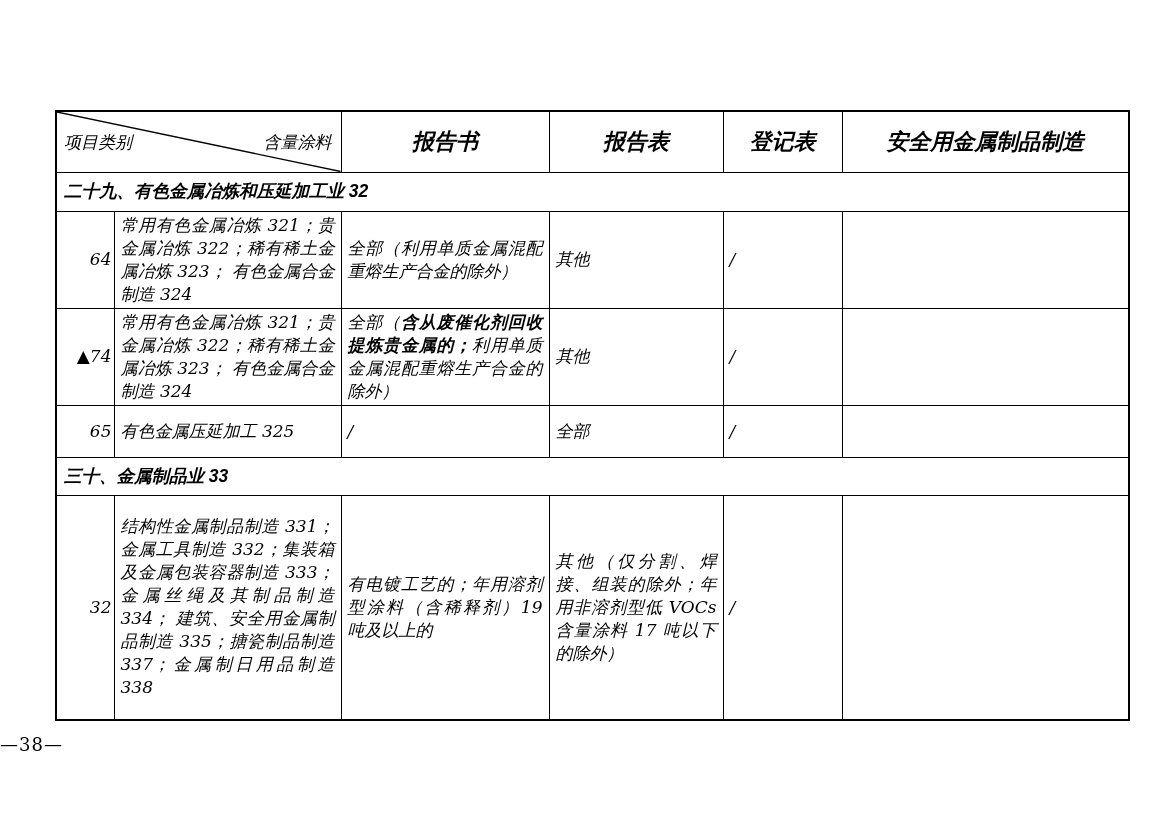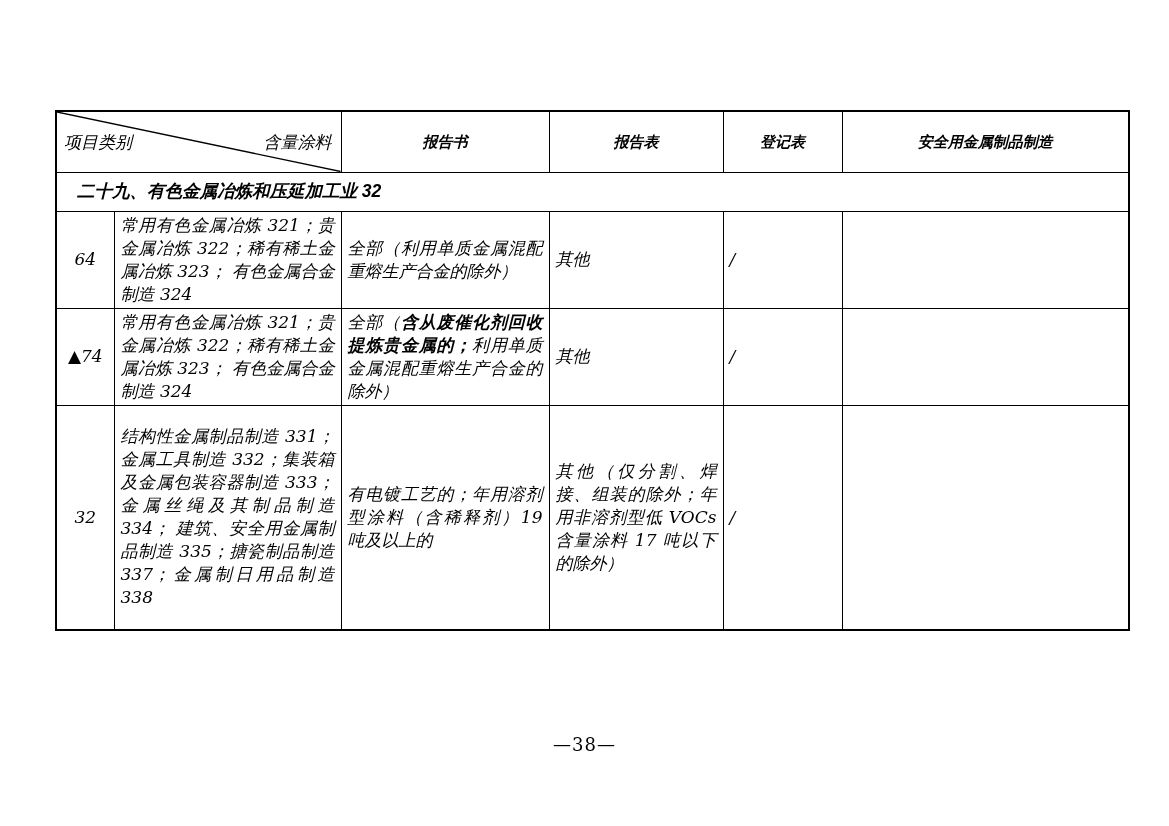--- a/index.html
+++ b/index.html
@@ -23,37 +23,37 @@
     overflow:hidden;
   }
   tr.h-head{height:61px;}
   tr.h-sec{height:39px;}
   tr.h-r64{height:95px;}
   tr.h-r64t{height:93px;}
   tr.h-r65{height:42px;}
   tr.h-sec2{height:38px;}
   tr.h-r66{height:225px;}
   .hei{font-family:"Liberation Sans", sans-serif;font-weight:bold;}
-  td.head{text-align:center;font-size:15px;padding:2px 11px;}
-  td.num{text-align:center;padding:14px 2px;}
-  td.section-cell{text-align:left;font-size:17.5px;padding-left:20px;}
+  td.head{text-align:center;font-size:22px;padding:2px 11px;}
+  td.num{text-align:right;padding:14px 2px;}
+  td.section-cell{text-align:left;font-size:17.5px;padding-left:7px;}
   td.diag-cell{position:relative;padding:0;}
   .diag-svg{position:absolute;left:0;top:0;width:100%;height:100%;display:block;}
   .diag-left{
     position:absolute;left:7px;top:50%;transform:translateY(-50%);
     font-size:17px;white-space:nowrap;
   }
   .diag-right{
     position:absolute;right:9px;top:50%;transform:translateY(-50%);
     font-size:17px;white-space:nowrap;
   }
   .bold-seg{font-weight:bold;}
   .page-number{
     position:absolute;left:0;right:0;top:734px;
-    text-align:center;font-size:18px;letter-spacing:1px;
+    text-align:left;font-size:18px;letter-spacing:1px;
   }
 </style>
 </head>
 <body>
 
 <div class="page">
 
   <table class="eia">
     <colgroup>
       <col style="width:58px">
@@ -94,21 +94,32 @@
 
     <tr class="h-r64t">
       <td class="num">▲74</td>
       <td>常用有色金属冶炼 321；贵金属冶炼 322；稀有稀土金属冶炼 323； 有色金属合金制造 324</td>
       <td><span>全部（</span><span class="bold-seg">含从废催化剂回收提炼贵金属的；</span><span>利用单质金属混配重熔生产合金的除外）</span></td>
       <td>其他</td>
       <td>/</td>
       <td></td>
     </tr>
 
+    <tr class="h-r65">
+      <td class="num">65</td>
+      <td>有色金属压延加工 325</td>
+      <td>/</td>
+      <td>全部</td>
+      <td>/</td>
+      <td></td>
+    </tr>
 
+    <tr class="h-sec2">
+      <td class="section-cell hei" colspan="6">三十、金属制品业 33</td>
+    </tr>
 
     <tr class="h-r66">
       <td class="num">32</td>
       <td>结构性金属制品制造 331；金属工具制造 332；集装箱及金属包装容器制造 333；金属丝绳及其制品制造 334； 建筑、安全用金属制品制造 335；搪瓷制品制造 337；金属制日用品制造 338</td>
       <td>有电镀工艺的；年用溶剂型涂料（含稀释剂）19 吨及以上的</td>
       <td>其他（仅分割、焊接、组装的除外；年用非溶剂型低 VOCs 含量涂料 17 吨以下的除外）</td>
       <td>/</td>
       <td></td>
     </tr>
   </tbody>

